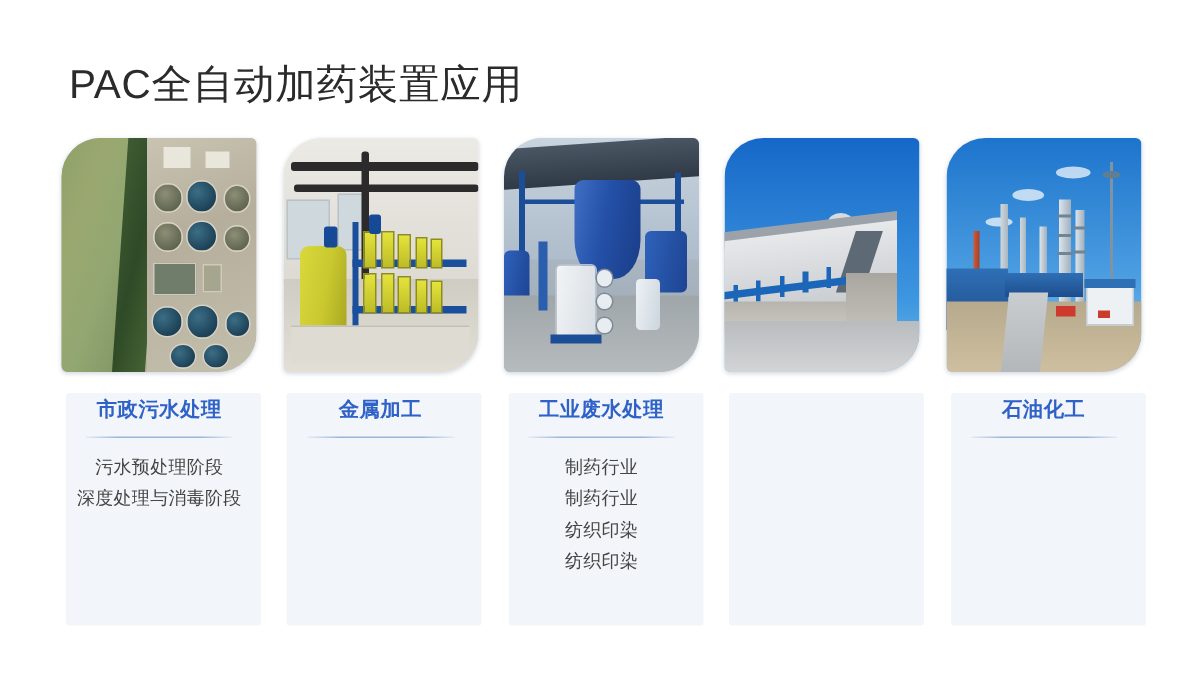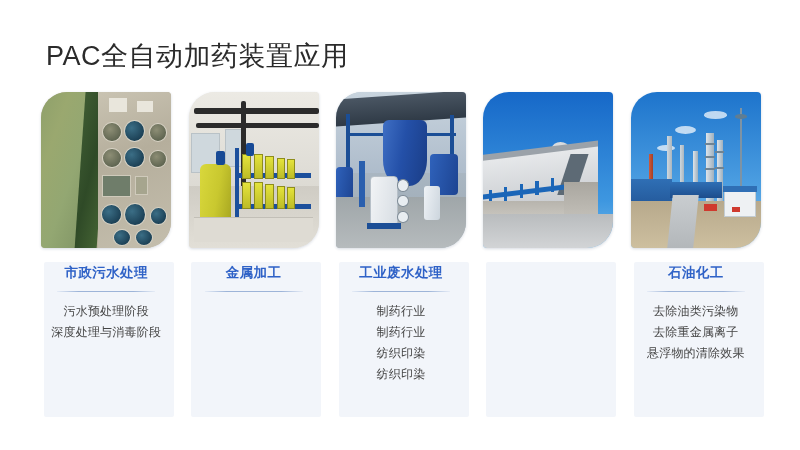--- a/index.html
+++ b/index.html
@@ -364,22 +364,17 @@
           <div class="path" style="left:30%;top:66%;width:20%;height:34%;transform:skewX(-6deg);"></div>
           <div class="hut" style="left:72%;top:62%;width:24%;height:18%;"></div>
           <div class="hutroof" style="left:71%;top:60%;width:26%;height:4%;"></div>
           <div class="red" style="left:56%;top:72%;width:10%;height:4%;"></div>
           <div class="red" style="left:78%;top:74%;width:6%;height:3%;"></div>
         </div>
       </div>
       <div class="card-body">
         <div class="card-heading">石油化工</div>
         <div class="divider"></div>
-        <div class="bullets">
-          <div class="bullet">去除油类污染物</div>
-          <div class="bullet">去除重金属离子</div>
-          <div class="bullet">悬浮物的清除效果</div>
-        </div>
       </div>
     </div>
 
   </div>
 </div>
 
 </body></html>

